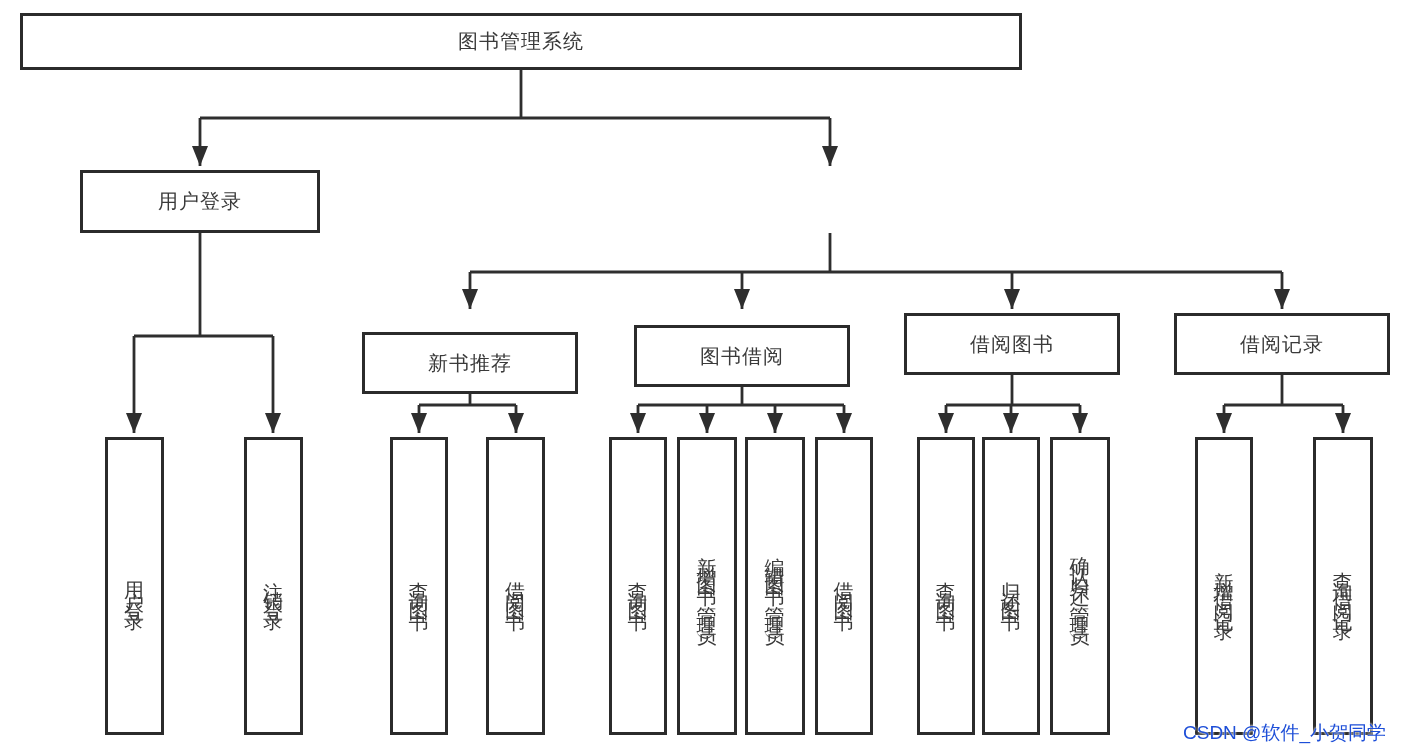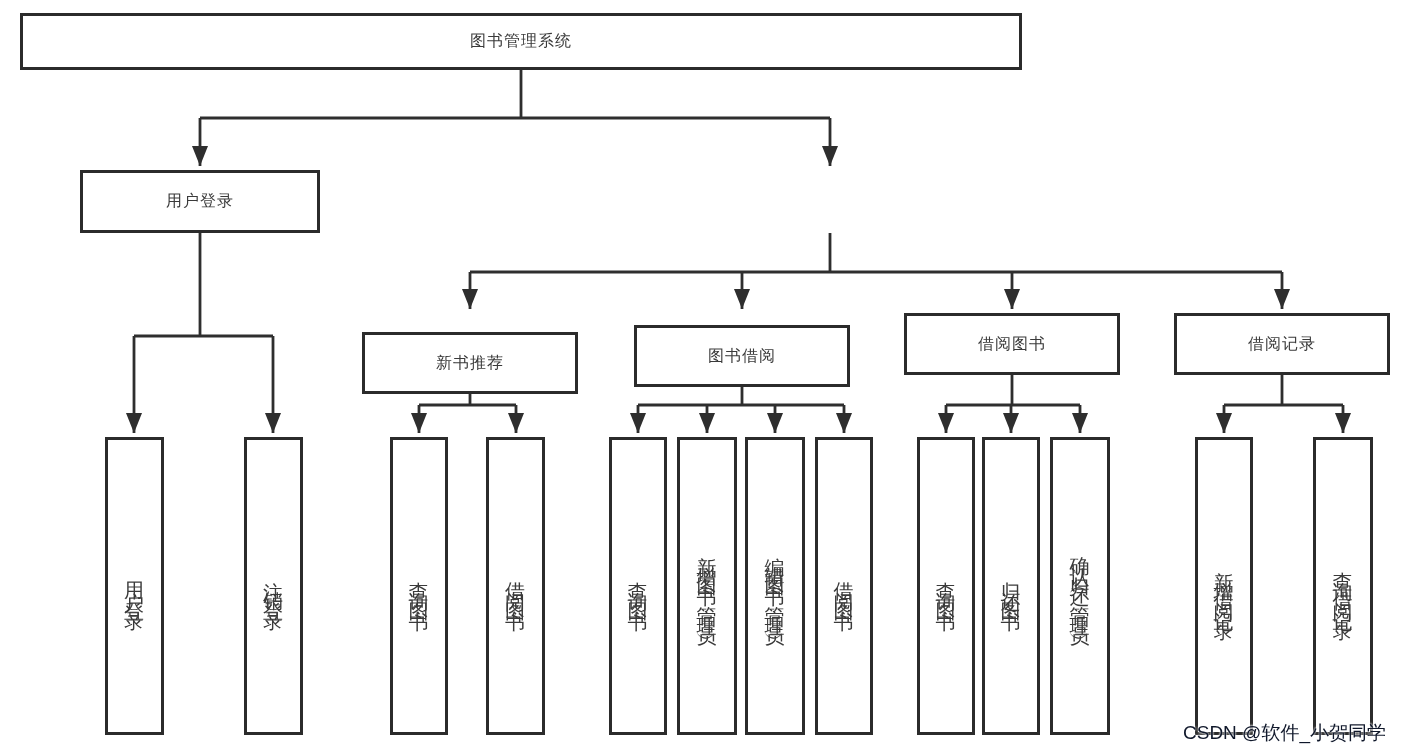--- a/index.html
+++ b/index.html
@@ -20,38 +20,38 @@
   .node {
     position: absolute;
     background: #ffffff;
     border: 3px solid #2b2b2b;
     display: flex;
     align-items: center;
     justify-content: center;
     color: #3a3a3a;
   }
   .hlabel {
-    font-size: 16px;
+    font-size: 20px;
     letter-spacing: 1px;
     white-space: nowrap;
   }
   .vlabel {
     writing-mode: vertical-rl;
     text-orientation: mixed;
     font-size: 20px;
     line-height: 1;
     letter-spacing: 10px;
     white-space: nowrap;
   }
   .watermark {
     position: absolute;
     left: 1183px;
     top: 720px;
     font-size: 19px;
-    color: #0f172a;
+    color: #1d4ed8;
     white-space: nowrap;
     z-index: 5;
     text-shadow: 0 1px 2px rgba(255,255,255,0.9), 0 -1px 2px rgba(255,255,255,0.9);
   }
 </style>
 </head>
 <body>
 
 <div class="stage">
 

